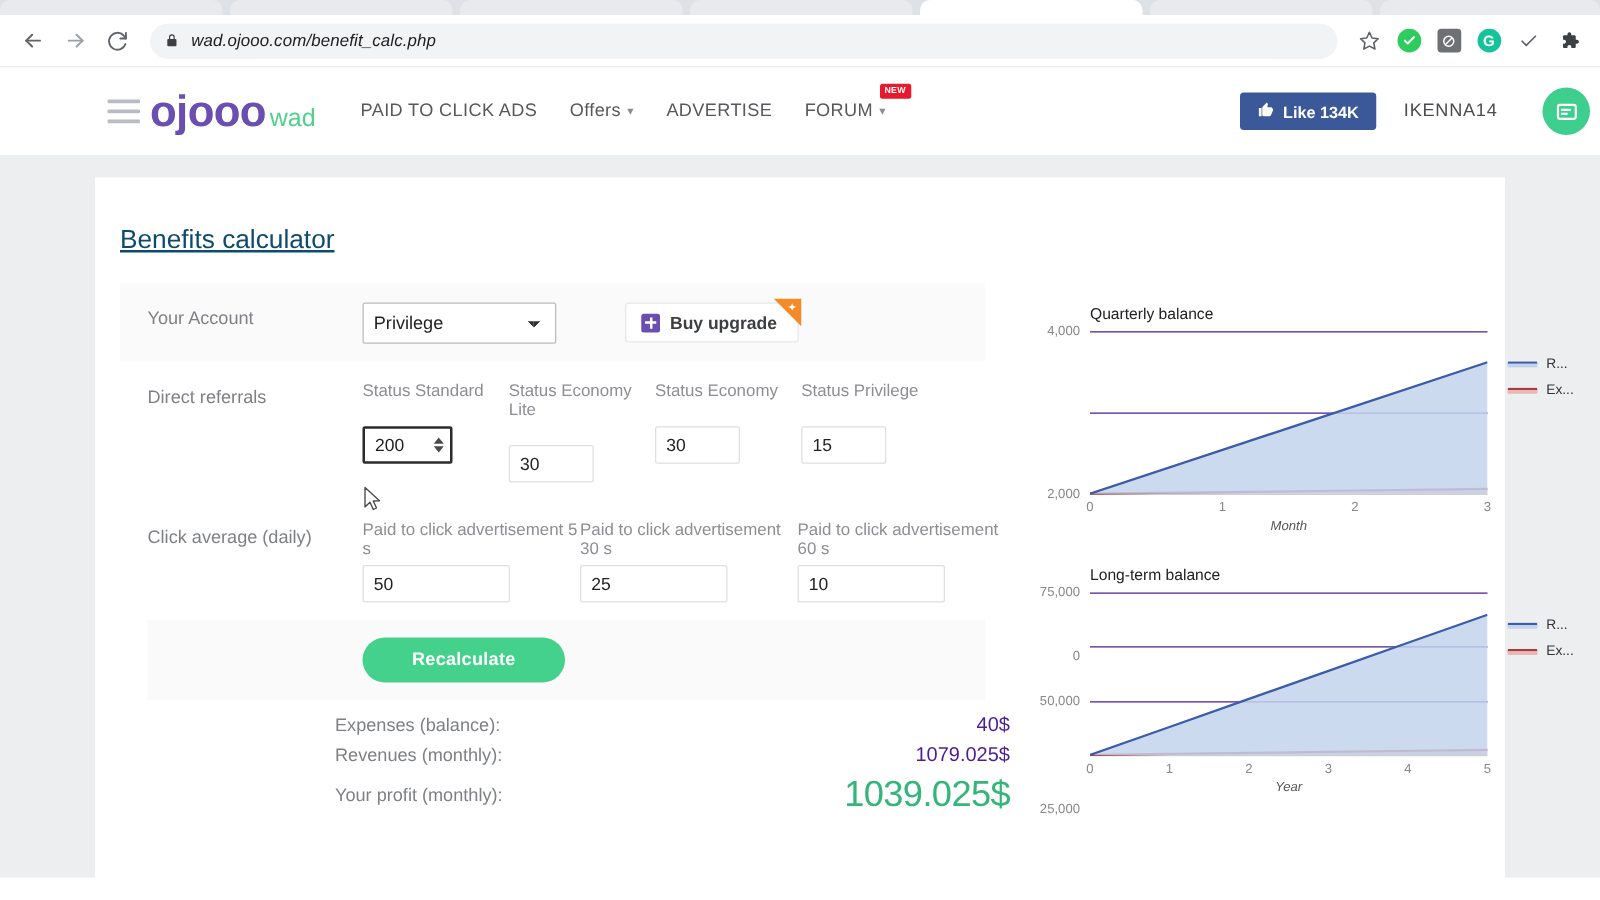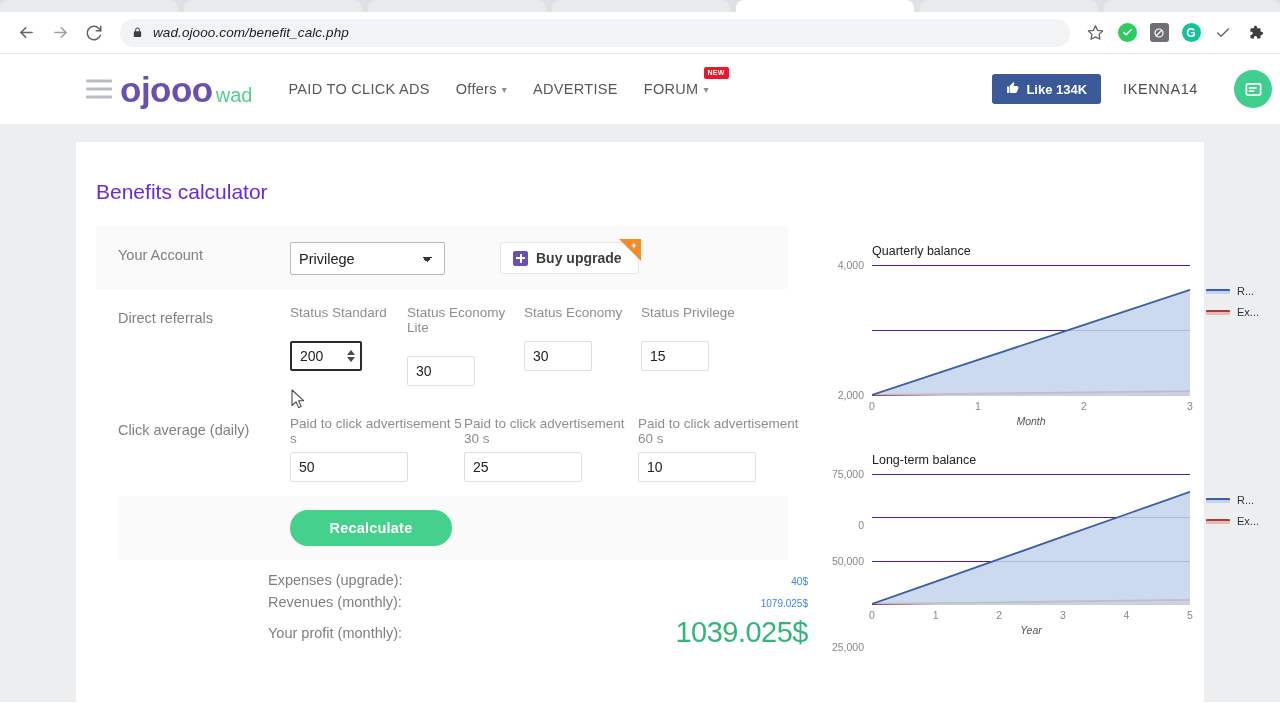--- a/index.html
+++ b/index.html
@@ -201,23 +201,24 @@
   #content-card {
     margin: 0 auto;
     width: 1128px;
     background: #ffffff;
     height: 600px;
     padding: 28px 0 0 0;
     position: relative;
   }
   #page-title {
     font-size: 21px;
-    color: #6d28d9;
+    color: #0c4a6e;
     font-weight: normal;
     margin: 10px 0 0 20px;
+    text-decoration: underline;
   }
 
   #calc-wrap {
     display: flex;
     margin-top: 22px;
   }
   #form-col { width: 712px; padding-left: 20px; }
   #charts-col { flex: 1; padding-left: 28px; padding-top: 18px;}
 
   .form-row {
@@ -378,22 +379,22 @@
     margin-bottom: 6px;
     padding-left: 150px;
     width: 690px;
   }
   .result-label {
     font-size: 14.5px;
     color: #7e8085;
   }
   .result-value {
     margin-left: auto;
-    font-size: 10px;
-    color: #3b82f6;
+    font-size: 16px;
+    color: #4c1d95;
   }
   .result-line.profit { margin-top: 2px; align-items: center; }
   .result-line.profit .result-value {
     font-size: 29px;
     color: #34b67a;
     letter-spacing: -0.5px;
   }
 
   
   .chart-block { margin-bottom: 24px; position: relative; }
@@ -696,21 +697,21 @@
 
           </div>
         </div>
 
         <div id="recalc-row">
           <button id="recalculate-btn">Recalculate</button>
         </div>
 
         <div id="results">
           <div class="result-line">
-            <span class="result-label">Expenses (upgrade):</span>
+            <span class="result-label">Expenses (balance):</span>
             <span class="result-value">40$</span>
           </div>
           <div class="result-line">
             <span class="result-label">Revenues (monthly):</span>
             <span class="result-value">1079.025$</span>
           </div>
           <div class="result-line profit">
             <span class="result-label">Your profit (monthly):</span>
             <span class="result-value">1039.025$</span>
           </div>

